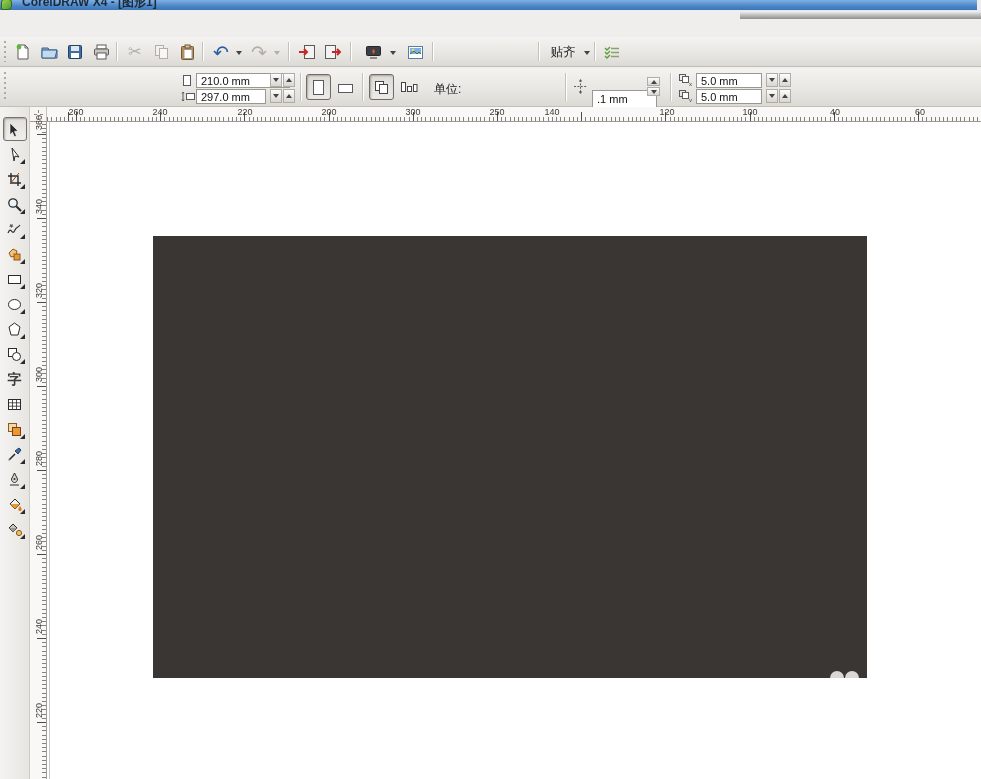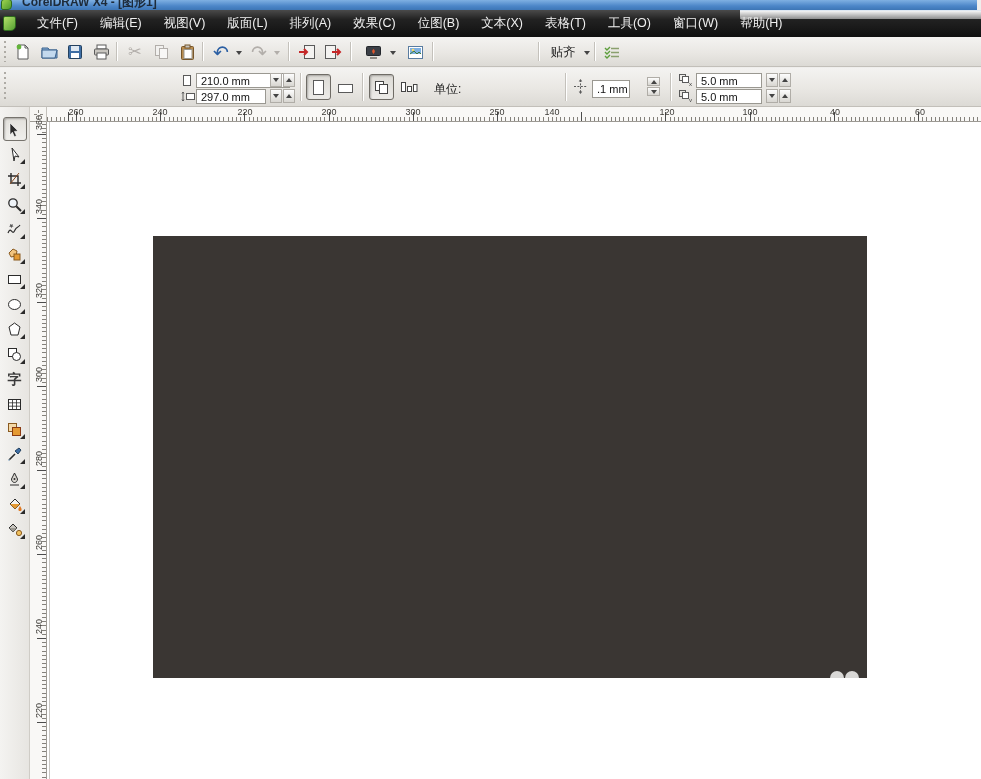--- a/index.html
+++ b/index.html
@@ -98,35 +98,20 @@
 </head>
 <body>
 
 <div class="screen">
 
   <div class="titlebar">
     <span class="title-icon"></span>
     <span class="title-text">CorelDRAW X4 - [图形1]</span>
   </div>
 
-  <div class="menubar">
-    <span class="doc-icon"></span>
-    <span class="menu-item">文件(F)</span>
-    <span class="menu-item">编辑(E)</span>
-    <span class="menu-item">视图(V)</span>
-    <span class="menu-item">版面(L)</span>
-    <span class="menu-item">排列(A)</span>
-    <span class="menu-item">效果(C)</span>
-    <span class="menu-item">位图(B)</span>
-    <span class="menu-item">文本(X)</span>
-    <span class="menu-item">表格(T)</span>
-    <span class="menu-item">工具(O)</span>
-    <span class="menu-item">窗口(W)</span>
-    <span class="menu-item">帮助(H)</span>
-  </div>
   <div class="silver-strip"></div>
 
   <div class="toolbar">
     <i class="grip"></i>
 
     <div class="tbtn" style="left:12px">
       <svg width="16" height="16" viewBox="0 0 16 16">
           <path d="M3 1h7l3 3v11H3z" fill="#fff" stroke="#5a5a5a"></path>
           <path d="M10 1v3h3" fill="none" stroke="#5a5a5a"></path>
           <circle cx="4" cy="3" r="2.4" fill="#63b53a"></circle>
@@ -330,21 +315,21 @@
           <i class="tri-d"></i>
         </span>
     </div>
 
     <i class="sep" style="left:565px"></i>
 
     <svg style="position:absolute; left:573px; top:11px" width="15" height="15" viewBox="0 0 15 15">
         <path d="M7.5 1v13M1 7.5h13" stroke="#5a5a5a" stroke-dasharray="2 1.4" fill="none"></path>
         <path d="M7.5 0l1.8 2.6h-3.6zM7.5 15l1.8-2.6h-3.6z" fill="#5a5a5a"></path>
       </svg>
-    <div class="field" style="left:592px; top:12px; width:38px; height:18px;">
+    <div class="field" style="left:592px; top:22px; width:65px; height:18px;">
         <span>.1 mm</span>
       </div>
     <div class="updown" style="left:647px; top:9px;">
       <span class="sbtn">
           <i class="tri-u"></i>
         </span>
       <span class="sbtn">
           <i class="tri-d"></i>
         </span>
     </div>

